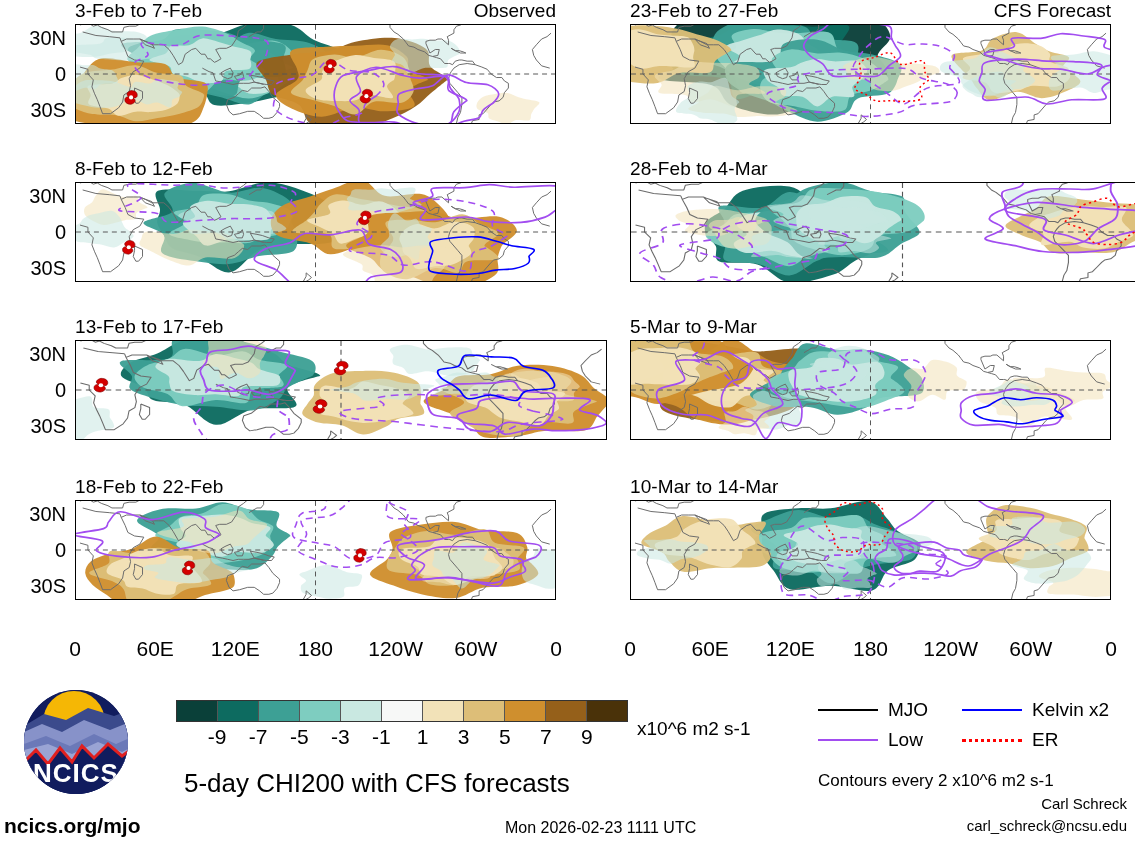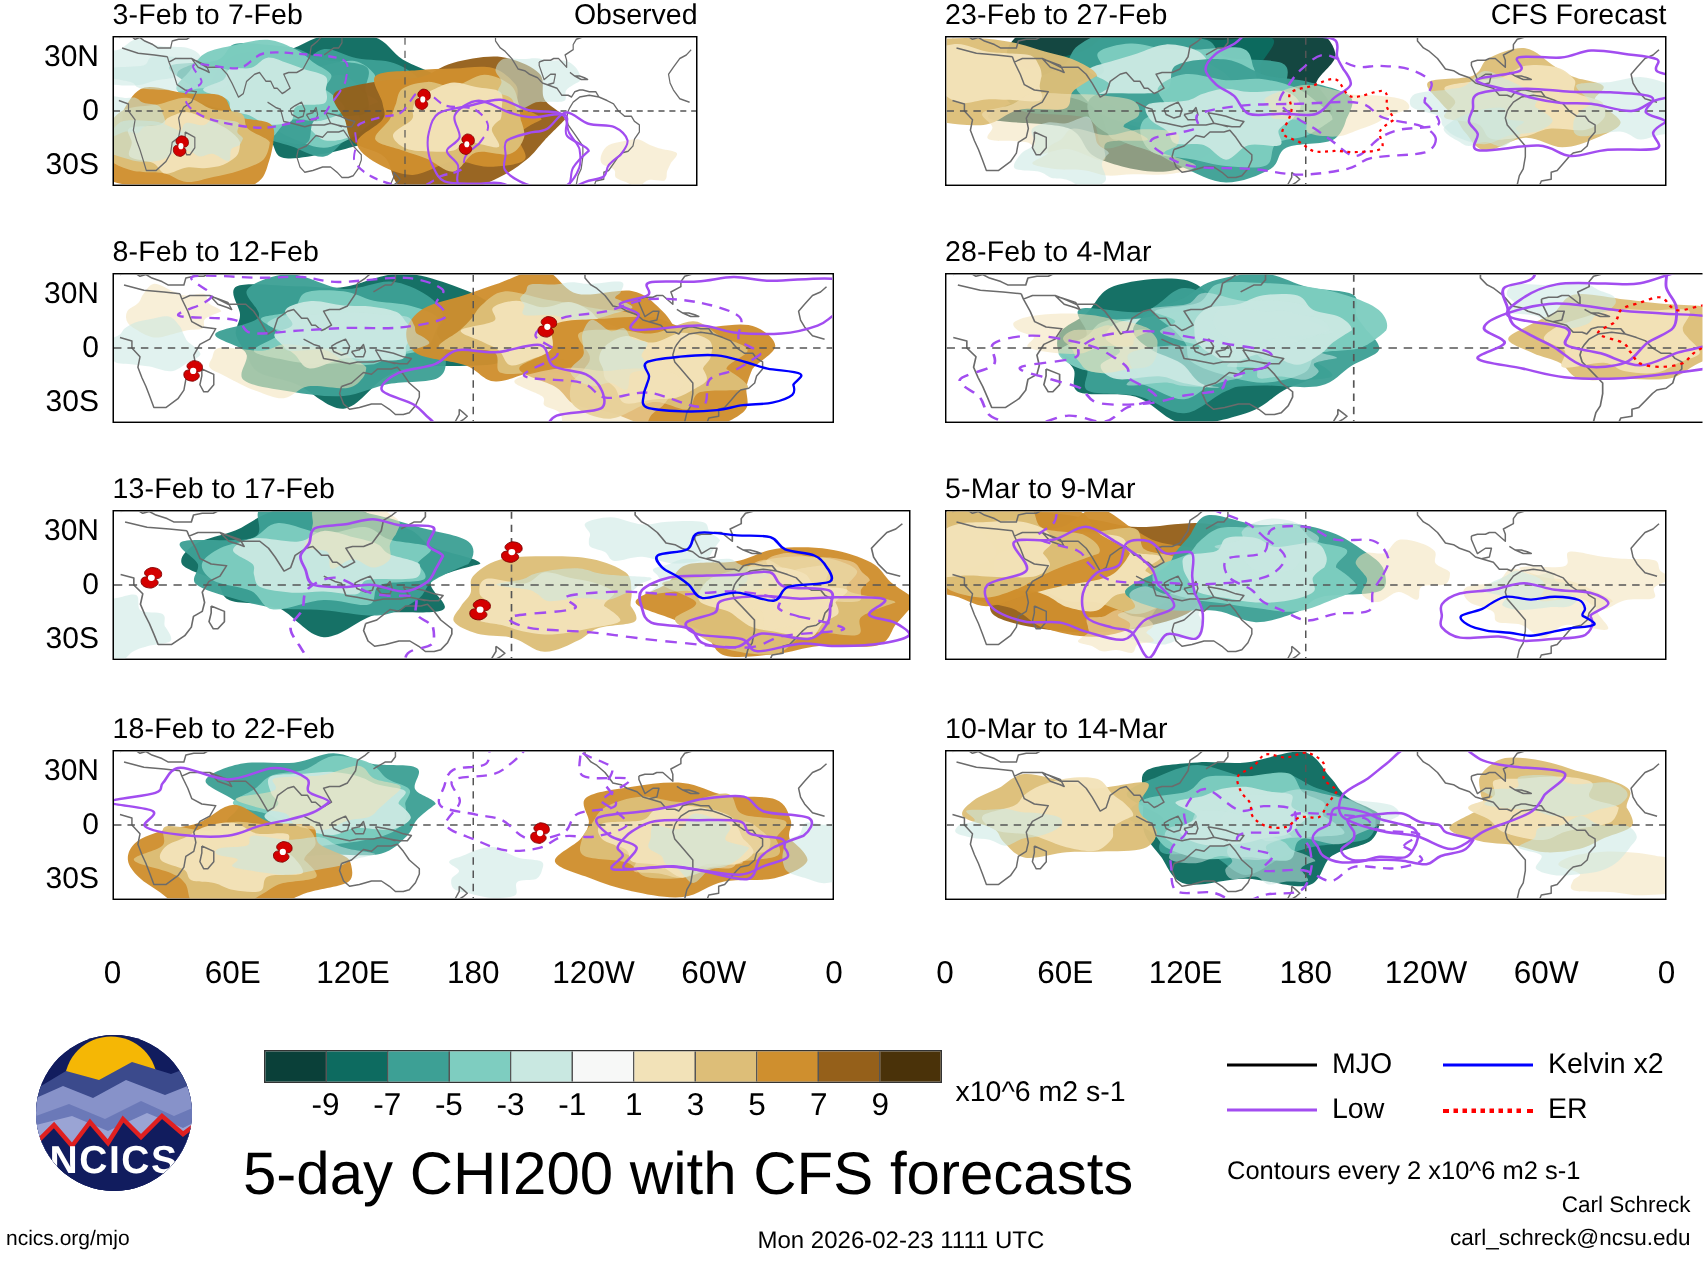--- a/index.html
+++ b/index.html
@@ -30,42 +30,42 @@
         border:1.5px solid #333;box-sizing:border-box;display:flex;}
   #cbar div{flex:1 1 0;height:100%;border-right:1px solid #555;box-sizing:border-box;}
   #cbar div:last-child{border-right:none;}
   .cbtick{position:absolute;top:726px;font-size:21px;line-height:21px;
           text-align:center;transform:translateX(-50%);}
   #cbunits{position:absolute;left:637px;top:718px;font-size:19px;white-space:nowrap;}
   .keyline{position:absolute;height:0;border-top-width:2.4px;width:60px;}
   .keytext{position:absolute;font-size:19px;line-height:19px;}
 
   
-  #maintitle{position:absolute;left:162px;top:768px;font-size:40px;line-height:30px;
+  #maintitle{position:absolute;left:184px;top:768px;font-size:26px;line-height:30px;
              white-space:nowrap;}
   #contnote{position:absolute;left:818px;top:772px;font-size:17px;line-height:17px;
             white-space:nowrap;}
   #author{position:absolute;right:8px;top:796px;font-size:15px;line-height:15px;
           white-space:nowrap;text-align:right;}
   #email{position:absolute;right:8px;top:818px;font-size:15px;line-height:15px;
          white-space:nowrap;text-align:right;}
-  #siteurl{position:absolute;left:4px;top:818px;font-size:14px;line-height:15px;
-           white-space:nowrap;}
+  #siteurl{position:absolute;left:4px;top:818px;font-size:21px;line-height:15px;
+           white-space:nowrap;font-weight:bold;}
   #stamp{position:absolute;left:505px;top:822px;font-size:16px;line-height:11px;
          white-space:nowrap;}
 
   
   #logo{position:absolute;left:18px;top:686px;width:124px;height:118px;}
   #logo svg{display:block;}
 </style>
 </head>
 <body>
 
 <div id="panels">
-    <div class="panel" style="left: 75px; top: 2px; width: 390px; height: 122px;">
+    <div class="panel" style="left: 75px; top: 2px; width: 481px; height: 122px;">
       <div class="panel-title">3-Feb to 7-Feb</div>
       <div class="panel-corner">Observed</div>
       <div class="map">
         <svg viewBox="0 0 481 100" preserveAspectRatio="none">
           <rect x="0" y="0" width="481" height="100" fill="#ffffff"></rect>
           <path d="M283.4,44.0 S259.5,54.1 250.4,58.2 S237.0,66.1 228.8,68.7 S210.3,71.9 201.1,73.6 S184.1,77.8 173.7,79.1 S147.3,83.7 138.9,81.6 S134.7,69.7 123.2,66.6 S77.8,66.9 70.2,63.2 S75.7,50.1 77.6,44.0 S78.2,32.5 82.1,27.1 S91.2,14.6 101.1,11.6 S129.2,11.2 141.3,9.1 S161.4,0.5 173.7,-1.1 S204.0,-3.0 214.9,-0.3 S229.9,10.5 238.6,15.0 S260.0,21.9 267.5,26.7 S286.3,38.8 283.4,44.0Z" fill="#0d6b60" opacity="0.96"></path>
           <path d="M253.1,44.0 S229.6,49.9 224.6,53.7 S228.1,64.3 223.2,66.7 S203.5,65.4 195.3,67.8 S181.8,80.0 173.7,81.0 S154.9,76.3 146.6,74.0 S128.1,70.3 123.4,67.0 S120.9,58.3 118.8,54.4 S112.8,47.9 110.6,44.0 S102.5,34.5 105.8,31.2 S123.1,26.3 130.8,24.5 S144.9,22.9 152.0,20.1 S165.6,8.8 173.7,7.9 S191.1,12.6 200.8,14.2 S223.1,15.0 231.7,17.5 S248.8,24.7 252.4,29.2 S257.8,40.0 253.1,44.0Z" fill="#3da095" opacity="0.96"></path>
           <path d="M236.6,44.0 S225.7,50.4 221.2,53.1 S213.5,57.9 209.2,60.5 S201.6,66.1 195.6,68.5 S181.2,74.8 173.7,75.0 S157.4,71.8 150.7,69.7 S138.1,65.2 133.9,62.4 S129.5,56.4 125.4,53.3 S108.4,46.9 109.5,44.0 S128.6,39.5 131.7,36.0 S124.3,25.1 128.2,23.0 S147.8,24.3 155.4,23.6 S166.4,20.3 173.7,19.0 S191.9,15.0 198.8,16.0 S212.2,21.6 215.1,24.9 S212.8,32.7 216.4,35.9 S235.8,41.2 236.6,44.0Z" fill="#7ecdc0" opacity="0.96"></path>
           <path d="M218.1,44.0 S205.1,47.6 202.7,50.1 S205.1,56.0 203.6,59.0 S198.5,66.2 193.5,68.0 S179.4,71.0 173.7,69.9 S164.7,63.0 159.5,61.3 S147.3,61.1 142.5,59.7 S132.4,55.5 130.9,52.9 S134.4,47.2 133.5,44.0 S123.7,36.5 125.6,34.1 S139.5,31.1 144.8,29.6 S153.0,25.3 157.8,24.8 S168.5,26.8 173.7,26.9 S184.6,25.0 188.9,25.7 S196.7,29.2 199.5,31.1 S202.5,35.3 205.6,37.4 S218.6,41.9 218.1,44.0Z" fill="#c9e8e1" opacity="0.96"></path>
           <path d="M207.7,35.7 S214.4,48.4 207.7,51.7 S175.8,51.7 167.7,55.1 S165.4,69.9 158.6,72.2 S137.6,68.8 126.9,69.0 S103.8,74.3 94.3,73.3 S74.0,67.3 69.8,63.0 S69.3,51.7 68.8,47.2 S70.7,40.3 66.8,35.7 S42.7,23.0 45.7,19.7 S75.7,18.1 84.7,15.6 S92.7,6.2 99.8,4.5 S118.3,4.3 126.9,4.9 S143.9,6.1 151.3,7.7 S161.8,12.6 171.3,14.6 S202.0,16.2 208.1,19.7 S207.7,30.4 207.7,35.7Z" fill="#3da095" opacity="0.96"></path>

